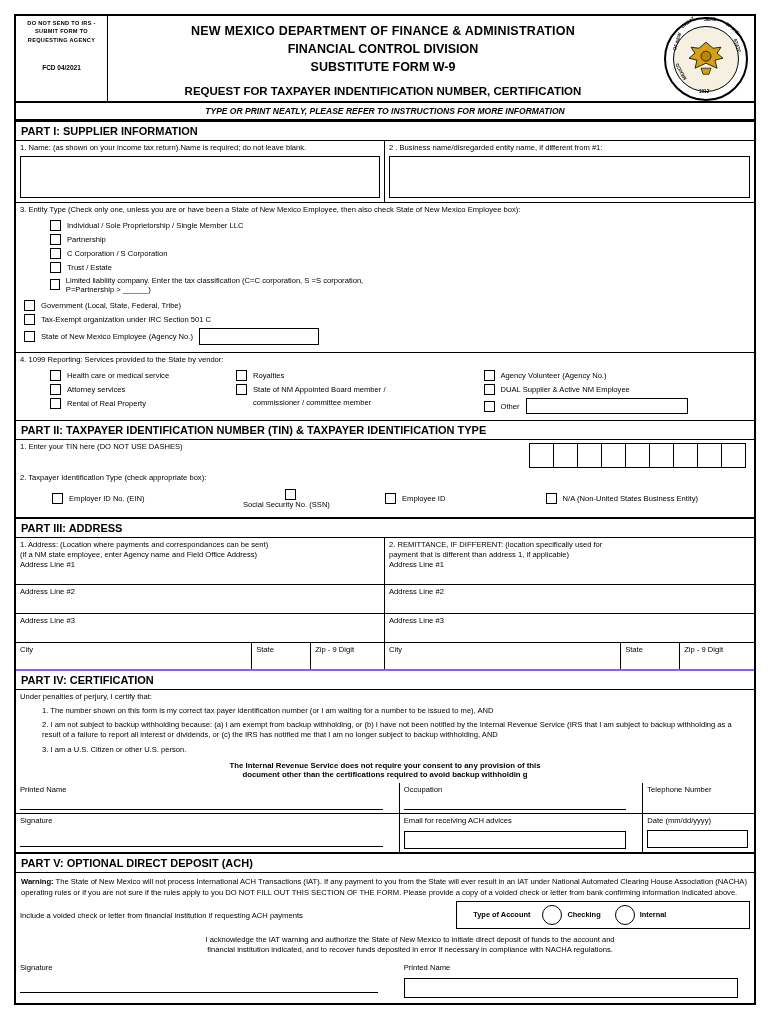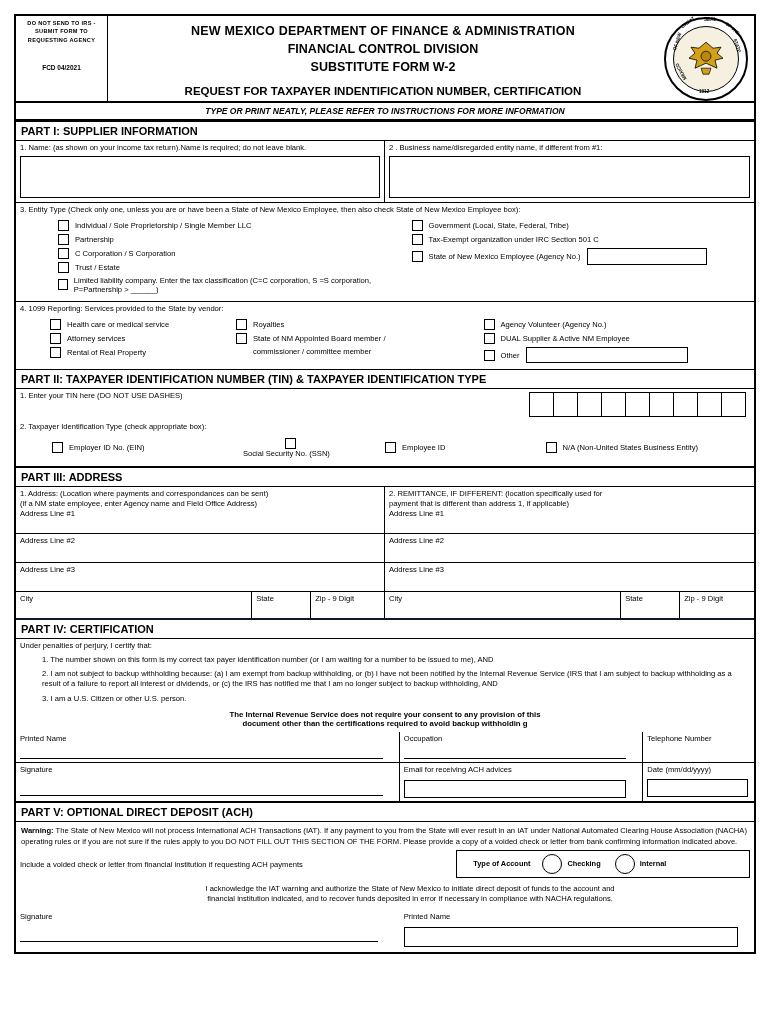--- a/index.html
+++ b/index.html
@@ -55,21 +55,21 @@
   <div class="form">
 
     <div class="hdr">
       <div class="hdr-left">
         <div class="donot">DO NOT SEND TO IRS - SUBMIT FORM TO REQUESTING AGENCY</div>
         <div class="fcd">FCD 04/2021</div>
       </div>
       <div class="hdr-mid">
         <div class="l1">NEW MEXICO DEPARTMENT OF FINANCE &amp; ADMINISTRATION</div>
         <div class="l2">FINANCIAL CONTROL DIVISION</div>
-        <div class="l3">SUBSTITUTE FORM W-2</div>
+        <div class="l3">SUBSTITUTE FORM W-9</div>
         <div class="l4">REQUEST FOR TAXPAYER INDENTIFICATION NUMBER, CERTIFICATION</div>
       </div>
       <div class="hdr-right">
         <div class="seal">
           <div class="ring"></div>
           <div class="ring2"></div>
           <svg class="bird" width="46" height="40" viewBox="0 0 46 40">
             <path d="M23 4 L30 10 L38 9 L34 15 L40 20 L32 22 L34 30 L23 25 L12 30 L14 22 L6 20 L12 15 L8 9 L16 10 Z" fill="#d4a017" stroke="#000" stroke-width="0.8"></path>
             <circle cx="23" cy="18" r="5" fill="#b8860b" stroke="#000" stroke-width="0.7"></circle>
             <path d="M18 30 L28 30 L26 36 L20 36 Z" fill="#d4a017" stroke="#000" stroke-width="0.7"></path>
@@ -97,21 +97,21 @@
         <div style="height:40px;margin:0 4px 4px 4px;border:1px solid #000;"></div>
       </div>
       <div class="cell" style="width:50%;">
         <div class="lbl">2 . Business name/disregarded entity name, if different from #1:</div>
         <div style="height:40px;margin:0 4px 4px 4px;border:1px solid #000;"></div>
       </div>
     </div>
 
     <div class="bsep">
       <div class="lbl">3. Entity Type (Check only one, unless you are or have been a State of New Mexico Employee, then also check State of New Mexico Employee box):</div>
-      <div class="row" style="padding:0 0 4px 8px;">
+      <div class="row" style="padding:0 0 4px 0;flex-direction:column;">
         <div style="width:52%;padding-left:34px;box-sizing:border-box;">
           <div class="opt">
               <span class="cb"></span>
               <span class="t">Individual / Sole Proprietorship / Single Member LLC</span>
             </div>
           <div class="opt">
               <span class="cb"></span>
               <span class="t">Partnership</span>
             </div>
           <div class="opt">
@@ -255,21 +255,21 @@
           </div>
       </div>
       <div class="row bsep" style="height:28px;">
         <div class="cell rsep" style="width:50%;">
             <div class="lbl">Address Line #3</div>
           </div>
         <div class="cell" style="width:50%;">
             <div class="lbl">Address Line #3</div>
           </div>
       </div>
-      <div class="row" style="border-bottom:2px solid #0f172a;height:26px;">
+      <div class="row" style="border-bottom:2px solid #8b5cf6;height:26px;">
         <div class="cell rsep" style="width:32%;">
             <div class="lbl">City</div>
           </div>
         <div class="cell rsep" style="width:8%;">
             <div class="lbl">State</div>
           </div>
         <div class="cell rsep" style="width:10%;">
             <div class="lbl">Zip - 9 Digit</div>
           </div>
         <div class="cell rsep" style="width:32%;">

